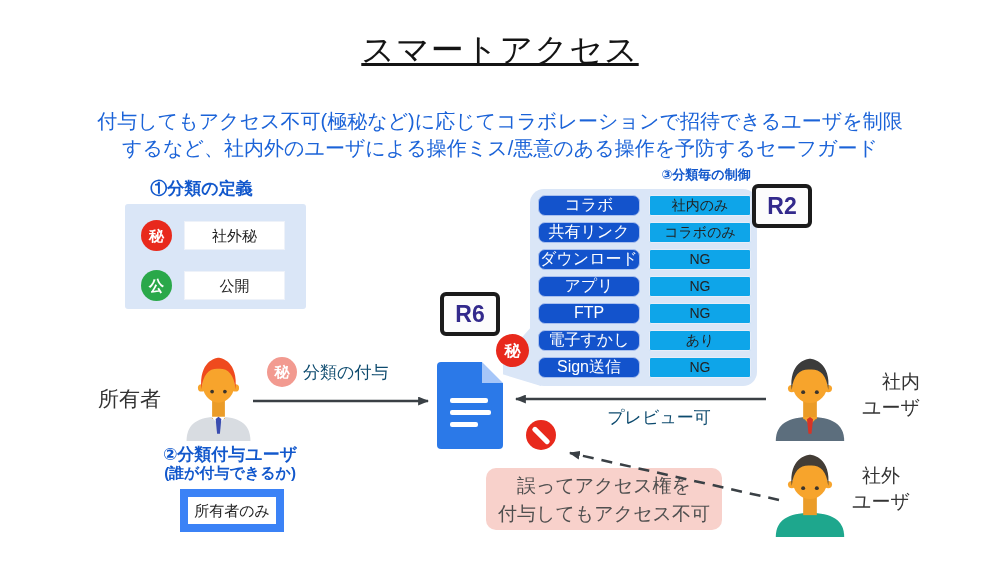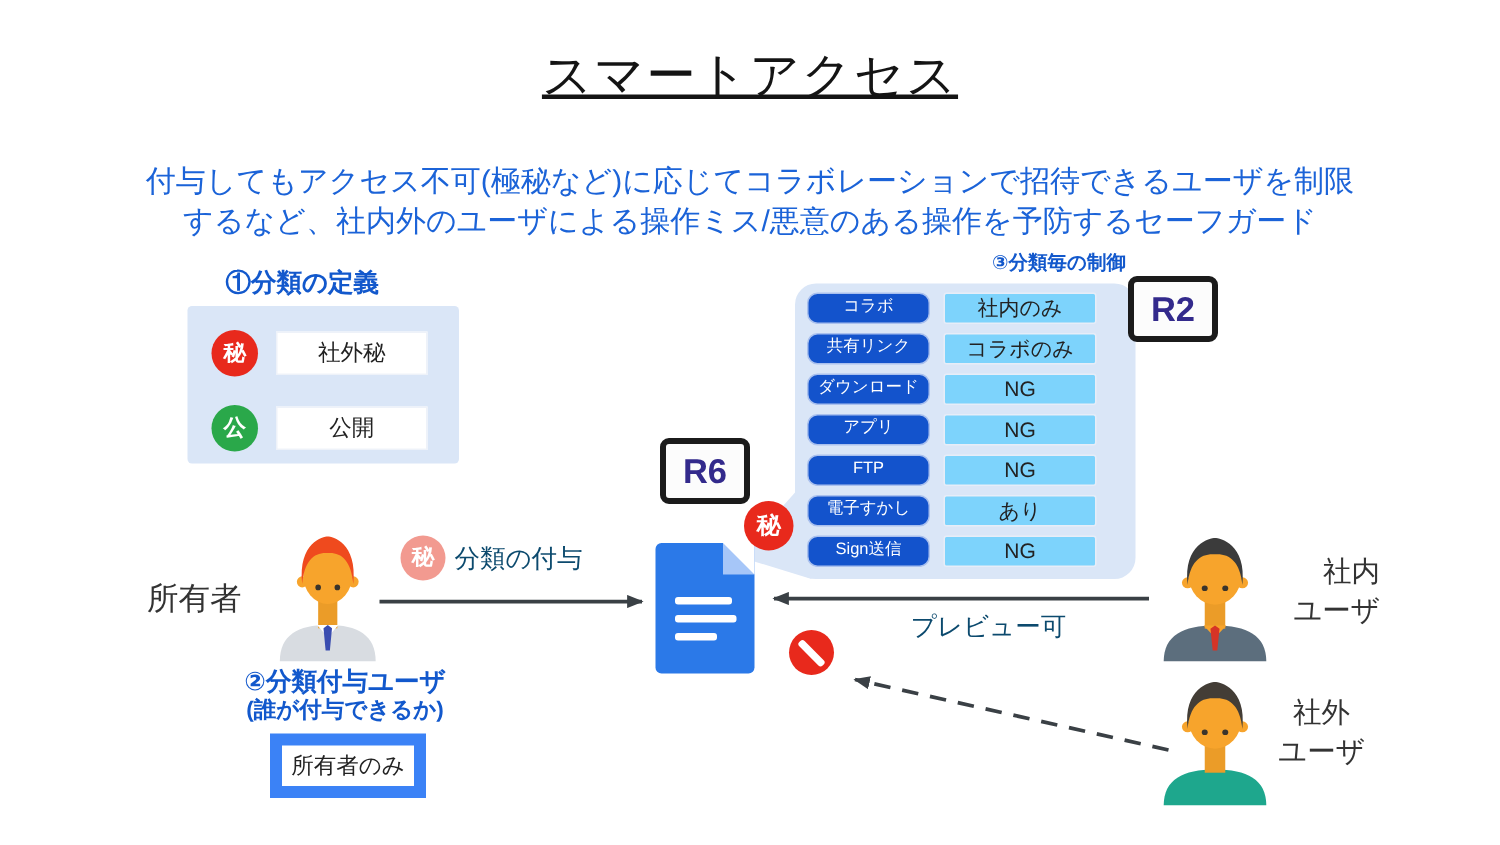--- a/index.html
+++ b/index.html
@@ -21,23 +21,23 @@
   .circle-badge{width:31px;height:31px;border-radius:50%;color:#fff;font-size:15px;font-weight:bold;
     text-align:center;line-height:31px;flex:0 0 31px;}
   .badge-red{background:#e8291c;}
   .badge-green{background:#2aa84a;}
   .def-box{margin-left:12px;width:99px;height:27px;background:#fff;border:1px solid #eef2f9;
     font-size:15px;color:#222;text-align:center;line-height:27px;}
   
   .ctl-heading{left:616px;top:166px;width:180px;font-size:13px;}
   .ctl-panel{left:530px;top:189px;width:227px;height:197px;background:#dae6f7;border-radius:14px;padding-top:6px;box-sizing:border-box;}
   .ctl-row{display:flex;margin:0 0 6px 8px;}
-  .ctl-btn{width:82px;height:21px;box-sizing:border-box;background:#1353cc;border:1.5px solid #a9c0ee;border-radius:7px;
-    color:#fff;font-size:11px;text-align:center;line-height:17px;}
-  .ctl-val{margin-left:9px;width:102px;height:21px;box-sizing:border-box;background:#7dd3fc;border:1px solid #e7edf8;border-radius:2px;
+  .ctl-btn{width:102px;height:21px;box-sizing:border-box;background:#1353cc;border:1.5px solid #a9c0ee;border-radius:7px;
+    color:#fff;font-size:16px;text-align:center;line-height:17px;}
+  .ctl-val{margin-left:9px;width:102px;height:21px;box-sizing:border-box;background:#0ea5e9;border:1px solid #e7edf8;border-radius:2px;
     color:#222;font-size:14px;text-align:center;line-height:19px;}
   
   .r-badge{width:60px;height:44px;box-sizing:border-box;background:#fcfcfc;border:4px solid #1b1b1b;border-radius:6px;
     text-align:center;line-height:36px;font-size:23px;font-weight:800;color:#332a8c;}
   .r2{left:752px;top:184px;}
   .r6{left:440px;top:292px;}
   
   .doc{left:437px;top:362px;width:66px;height:87px;background:#2b79e8;border-radius:4px 0 4px 4px;}
   .doc-fold{position:absolute;top:0;right:0;width:0;height:0;
     border-bottom:21px solid #a6c6f8;border-right:21px solid #fff;}
@@ -159,20 +159,24 @@
   <div class="abs blue-heading assign-heading">②分類付与ユーザ</div>
   <div class="abs blue-heading assign-sub">(誰が付与できるか)</div>
   <div class="abs owner-panel">
     <div class="owner-box">所有者のみ</div>
   </div>
 
   <div class="abs blue-label preview-label">プレビュー可</div>
   <div class="abs no-entry">
       <span></span>
     </div>
+  <div class="abs warning-box">
+    <div>誤ってアクセス権を</div>
+    <div>付与してもアクセス不可</div>
+  </div>
 
   <svg class="person internal-p" style="left:772px;top:355px;" width="76" height="86" viewBox="0 0 100 118" preserveAspectRatio="none">
     <path class="p-shirt" d="M5,118 C5,94 22,85 50,85 C78,85 95,94 95,118 Z"></path>
     <rect class="p-neck" x="41" y="62" width="18" height="26"></rect>
     <circle class="p-face" cx="26" cy="46" r="5"></circle>
     <circle class="p-face" cx="74" cy="46" r="5"></circle>
     <ellipse class="p-face" cx="50" cy="40" rx="23" ry="26"></ellipse>
     <path class="p-hair" d="M26,48 C22,10 46,5 50,5 C54,5 78,10 74,48 C72,26 62,19 50,20 C38,19 28,26 26,48 Z"></path>
     <circle class="p-eye" cx="41" cy="51" r="2.6"></circle>
     <circle class="p-eye" cx="59" cy="51" r="2.6"></circle>

